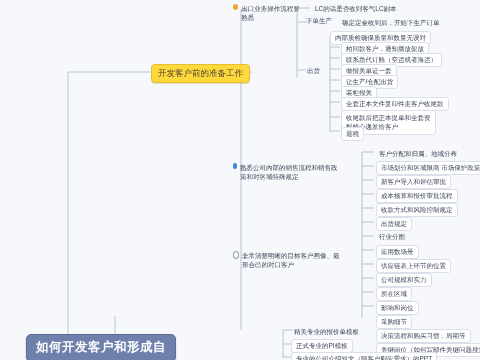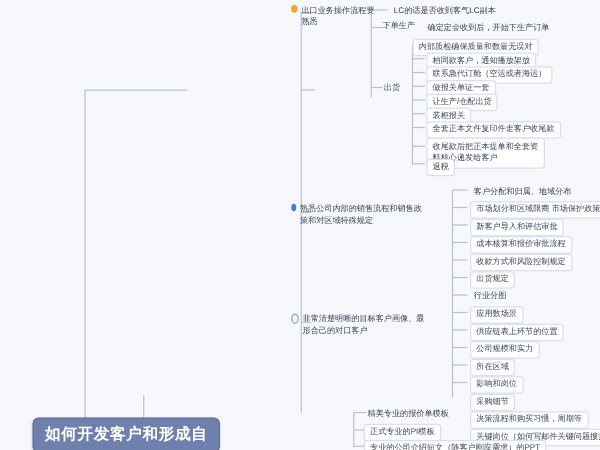--- a/index.html
+++ b/index.html
@@ -147,20 +147,21 @@
 
       <path d="M283,330 L283,358"></path>
       <path d="M283,330 L293,330"></path>
       <path d="M283,344 L293,344"></path>
       <path d="M283,357 L293,357"></path>
     </g>
   </svg>
 
   <div class="node root" style="left:26px;top:334px;">如何开发客户和形成自</div>
 
+  <div class="node topic" style="left:151px;top:64px;">开发客户前的准备工作</div>
 
   <div class="branchrow" style="left:233px;top:4px;width:70px;">
     <span class="bullet amber"></span>
     <span class="txt">出口业务操作流程要熟悉</span>
   </div>
 
   <div class="node cat" style="left:304px;top:16px;">下单生产</div>
   <div class="node cat" style="left:305px;top:66px;">出货</div>
 
   <div class="node plain" style="left:312px;top:3px;">LC的话是否收到客气LC副本</div>

